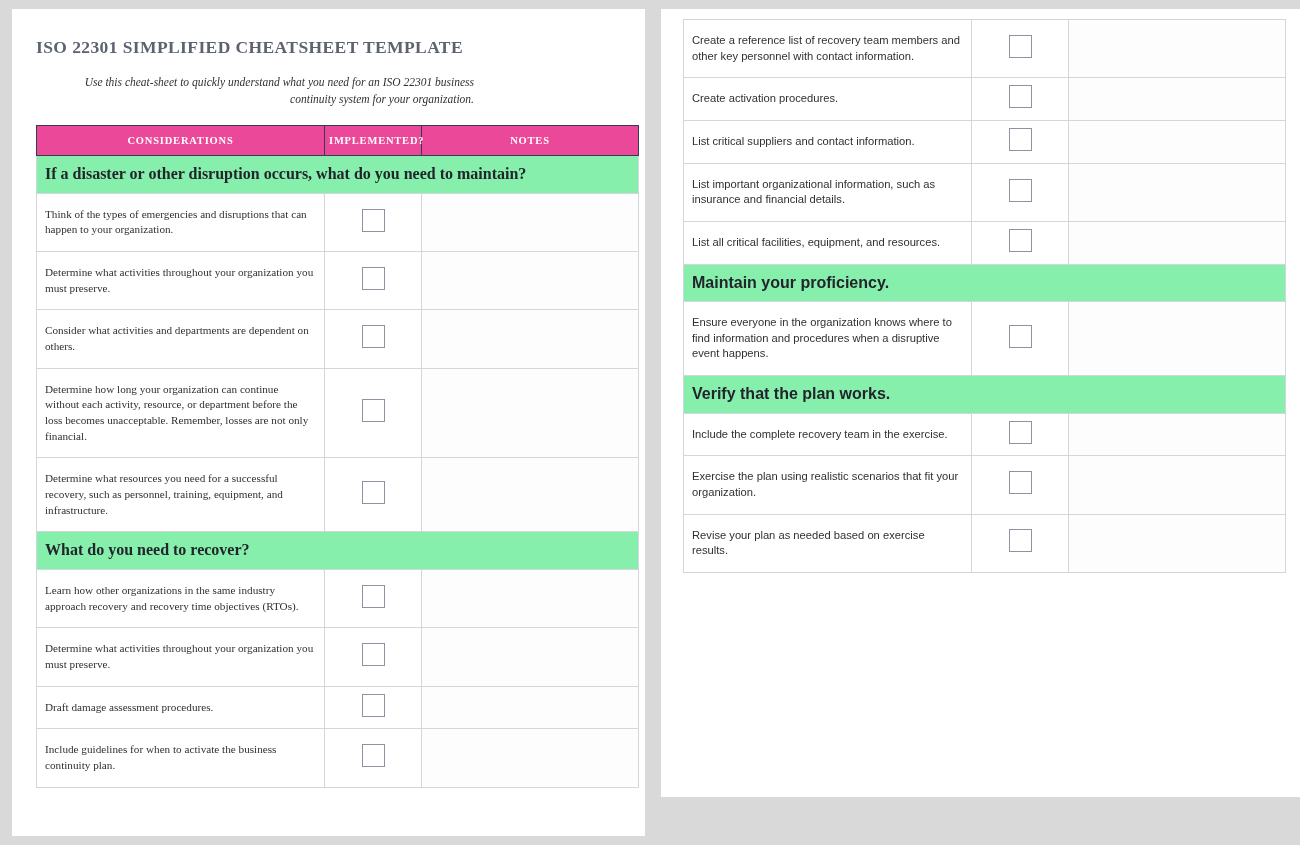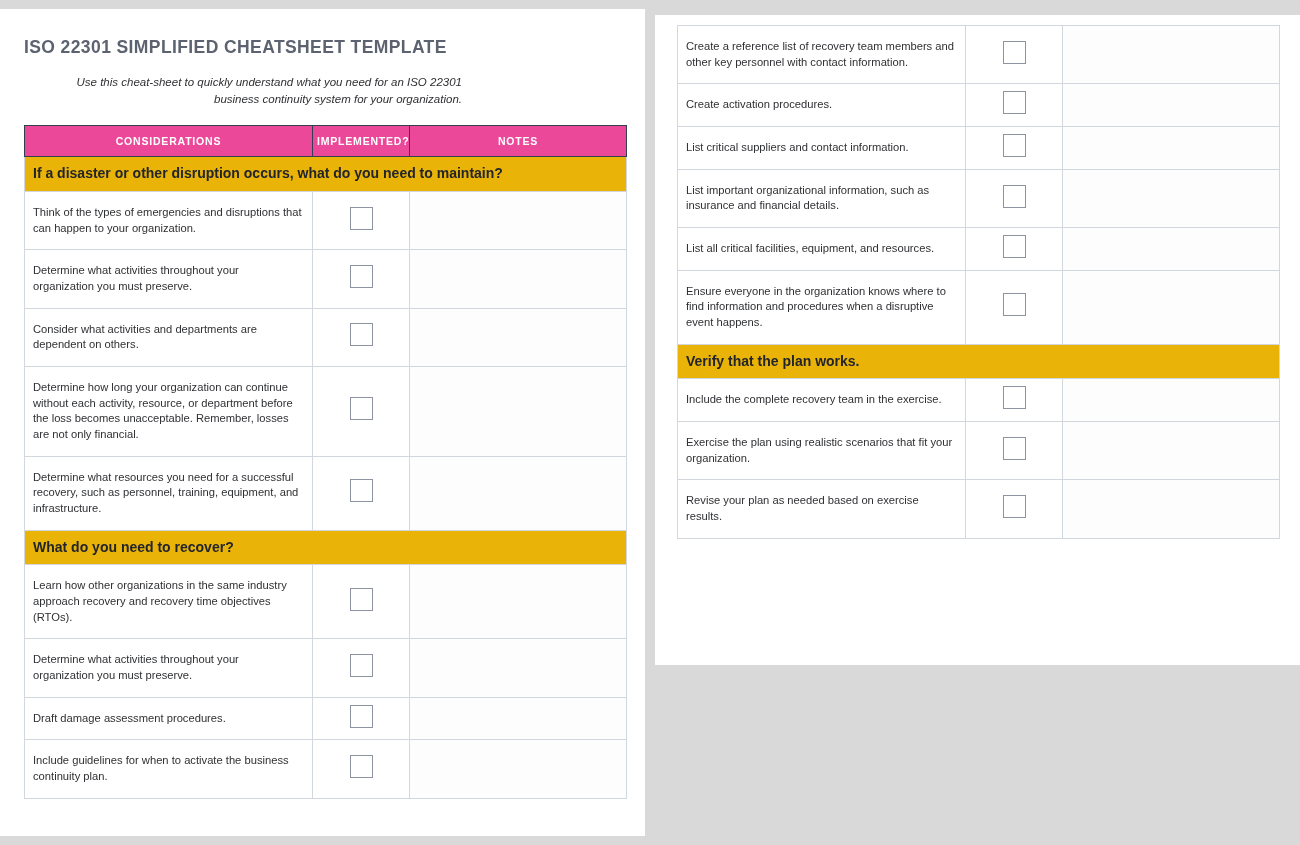--- a/index.html
+++ b/index.html
@@ -21,27 +21,28 @@
     gap: 0px;
   }
   .sheet {
     background: #ffffff;
     position: relative;
   }
   .sheet-left {
     width: 645px;
     height: 827px;
     margin-top: 9px;
-    margin-left: 0px;
+    margin-left: 12px;
     padding: 0;
+    font-family: Liberation Serif, serif;
   }
   .sheet-right {
     width: 645px;
-    height: 650px;
-    margin-top: 15px;
+    height: 788px;
+    margin-top: 9px;
     margin-left: 10px;
   }
   .gutter-shadow {
     position: absolute;
     left: 645px;
     top: 0px;
     width: 10px;
     height: 845px;
     background: #d9d9d9;
   }
@@ -101,23 +102,23 @@
   td.task {
     padding: 13px 10px 13px 8px;
   }
   td.check {
     text-align: center;
   }
   td.notes {
     background: #fdfdfd;
   }
   tr.section td {
-    background: #eab308;
+    background: #86efac;
     font-weight: bold;
-    font-size: 14px;
+    font-size: 16px;
     color: #22252b;
     padding: 7px 8px;
     border: 1px solid #d2d6dd;
   }
   .box {
     display: inline-block;
     width: 21px;
     height: 21px;
     border: 1px solid #8d93a0;
     background: #ffffff;
@@ -229,20 +230,23 @@
           <tr>
             <td class="task">List important organizational information, such as insurance and financial details.</td>
             <td class="check"><span class="box"></span></td>
             <td class="notes"></td>
           </tr>
           <tr>
             <td class="task">List all critical facilities, equipment, and resources.</td>
             <td class="check"><span class="box"></span></td>
             <td class="notes"></td>
           </tr>
+          <tr class="section">
+            <td colspan="3">Maintain your proficiency.</td>
+          </tr>
           <tr>
             <td class="task">Ensure everyone in the organization knows where to find information and procedures when a disruptive event happens.</td>
             <td class="check"><span class="box"></span></td>
             <td class="notes"></td>
           </tr>
           <tr class="section">
             <td colspan="3">Verify that the plan works.</td>
           </tr>
           <tr>
             <td class="task">Include the complete recovery team in the exercise.</td>

